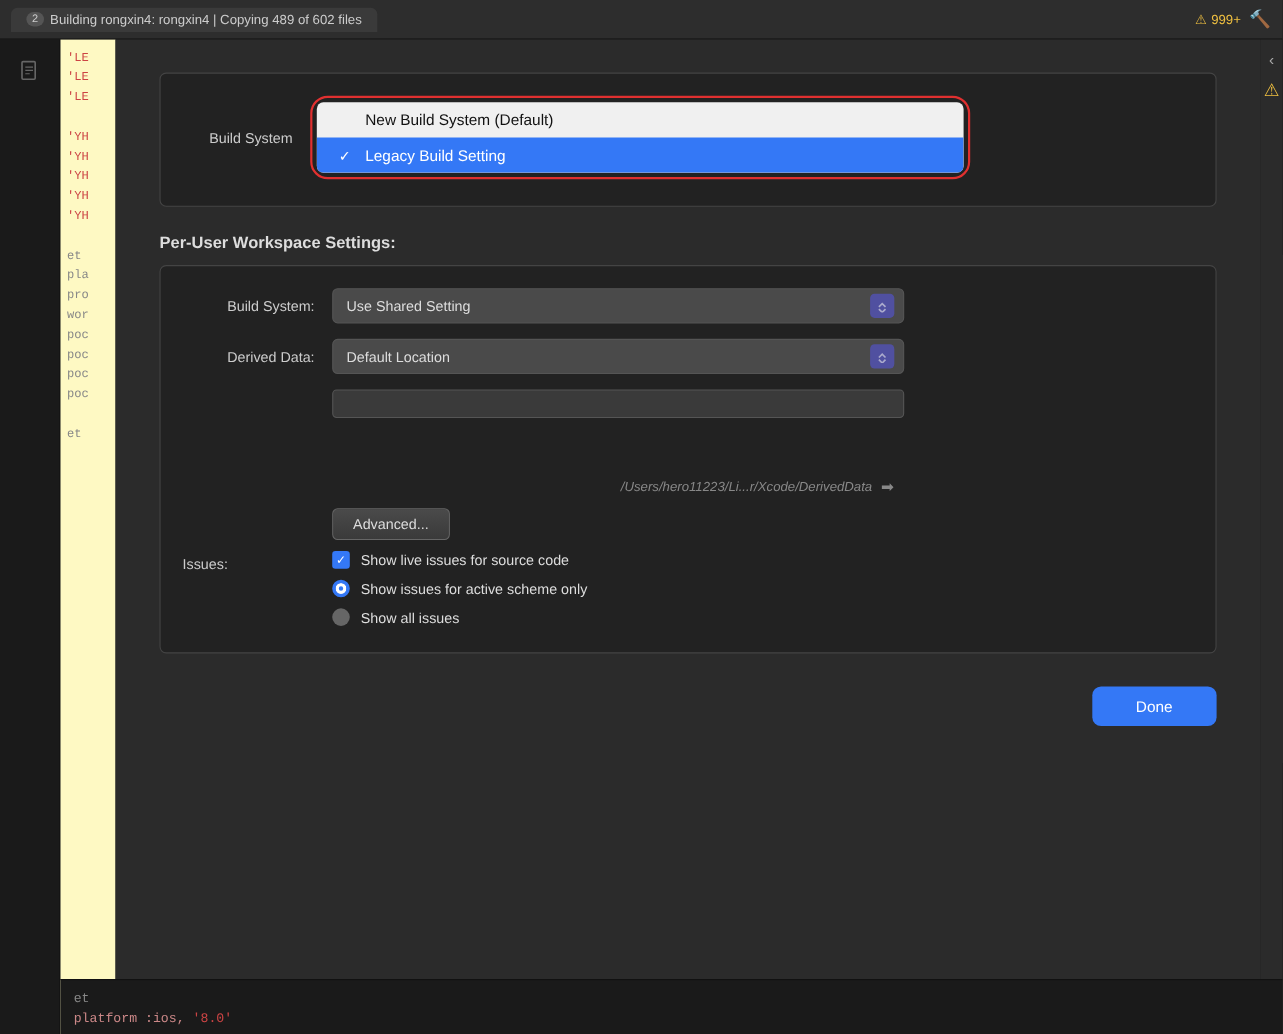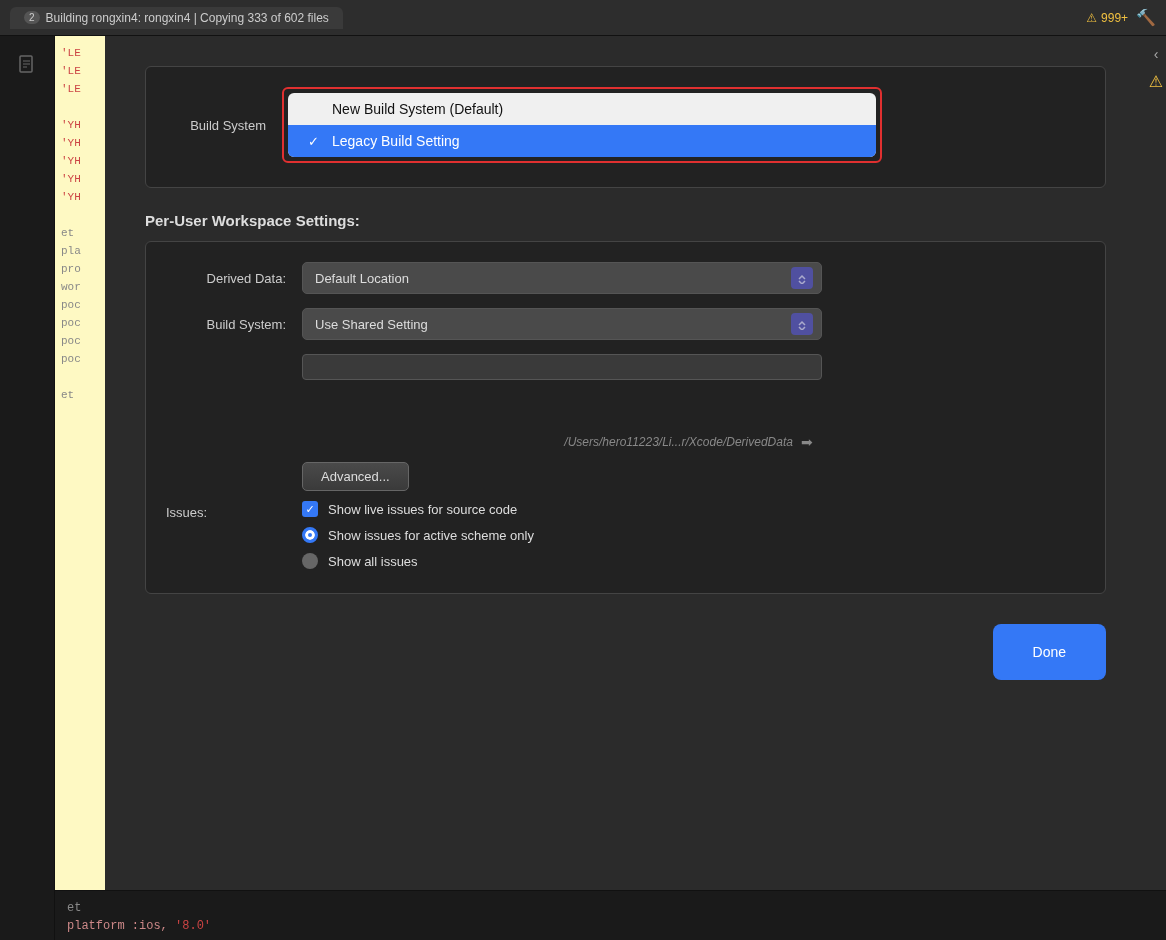--- a/index.html
+++ b/index.html
@@ -139,21 +139,21 @@
     .build-label {
       font-size: 13px;
       color: #ccc;
       min-width: 100px;
       text-align: right;
     }
 
     
     .dropdown-outer {
       border: 2px solid #e03030;
-      border-radius: 6px;
+      border-radius: 16px;
       padding: 4px;
       position: relative;
       flex: 1;
       max-width: 600px;
     }
 
     
     .dropdown-menu {
       background: #f0f0f0;
       border-radius: 6px;
@@ -289,21 +289,21 @@
     
     .done-button-row {
       display: flex;
       justify-content: flex-end;
       margin-top: 30px;
     }
     .done-btn {
       background: #3478f6;
       border: none;
       border-radius: 8px;
-      padding: 20px 40px;
+      padding: 10px 40px;
       font-size: 14px;
       color: #fff;
       cursor: pointer;
       font-weight: 500;
     }
 
     
     .watermark {
       position: absolute;
       bottom: 10px;
@@ -351,21 +351,21 @@
       margin-bottom: 12px;
       margin-top: 46px;
     }
   </style>
 </head>
 <body>
 
 <div class="top-bar">
   <div class="top-bar-tab">
     <span class="tab-badge">2</span>
-    <span>Building rongxin4: rongxin4 | Copying 333 of 602 files</span>
+    <span>Building rongxin4: rongxin4 | Copying 489 of 602 files</span>
   </div>
   <div style="flex:1"></div>
   <div class="top-bar-warning">
     <span>⚠</span>
     <span>999+</span>
   </div>
   <span class="top-bar-hammer">🔨</span>
 </div>
 
 <div class="main-layout">
@@ -424,45 +424,45 @@
           </div>
         </div>
       </div>
     </div>
 
     <div class="section-title">Per-User Workspace Settings:</div>
 
     <div class="per-user-box">
 
       <div class="form-row">
+        <span class="form-label">Build System:</span>
+        <div class="inline-select">
+          <span class="inline-select-text">Use Shared Setting</span>
+          <div class="inline-select-chevron">
+            <svg width="12" height="12" viewBox="0 0 12 12" fill="none">
+              <polyline points="3,7 6,4 9,7" stroke="#aac" stroke-width="1.5" fill="none"></polyline>
+              <polyline points="3,5 6,8 9,5" stroke="#aac" stroke-width="1.5" fill="none" transform="translate(0,4)"></polyline>
+            </svg>
+          </div>
+        </div>
+      </div>
+
+      <div class="form-row">
         <span class="form-label">Derived Data:</span>
         <div class="inline-select">
           <span class="inline-select-text">Default Location</span>
           <div class="inline-select-chevron">
             <svg width="12" height="12" viewBox="0 0 12 12" fill="none">
               <polyline points="3,7 6,4 9,7" stroke="#aac" stroke-width="1.5" fill="none"></polyline>
               <polyline points="3,5 6,8 9,5" stroke="#aac" stroke-width="1.5" fill="none" transform="translate(0,4)"></polyline>
             </svg>
           </div>
         </div>
       </div>
 
-      <div class="form-row">
-        <span class="form-label">Build System:</span>
-        <div class="inline-select">
-          <span class="inline-select-text">Use Shared Setting</span>
-          <div class="inline-select-chevron">
-            <svg width="12" height="12" viewBox="0 0 12 12" fill="none">
-              <polyline points="3,7 6,4 9,7" stroke="#aac" stroke-width="1.5" fill="none"></polyline>
-              <polyline points="3,5 6,8 9,5" stroke="#aac" stroke-width="1.5" fill="none" transform="translate(0,4)"></polyline>
-            </svg>
-          </div>
-        </div>
-      </div>
-
       <div class="form-row" style="margin-bottom: 6px;">
         <span class="form-label"></span>
         <input type="text" class="text-input" style="background: rgb(58, 58, 58); border: 1px solid rgb(85, 85, 85); border-radius: 4px; height: 26px; min-width: 520px; color: rgb(221, 221, 221); padding: 0px 8px; font-size: 13px;" value="">
       </div>
 
       <div class="centered-path">
         <span class="form-label"></span>
         <div style="min-width:520px; display:flex; align-items:center; justify-content:center; gap:8px;">
           <span class="path-text">/Users/hero11223/Li...r/Xcode/DerivedData</span>
           <span class="path-arrow">➡</span>

